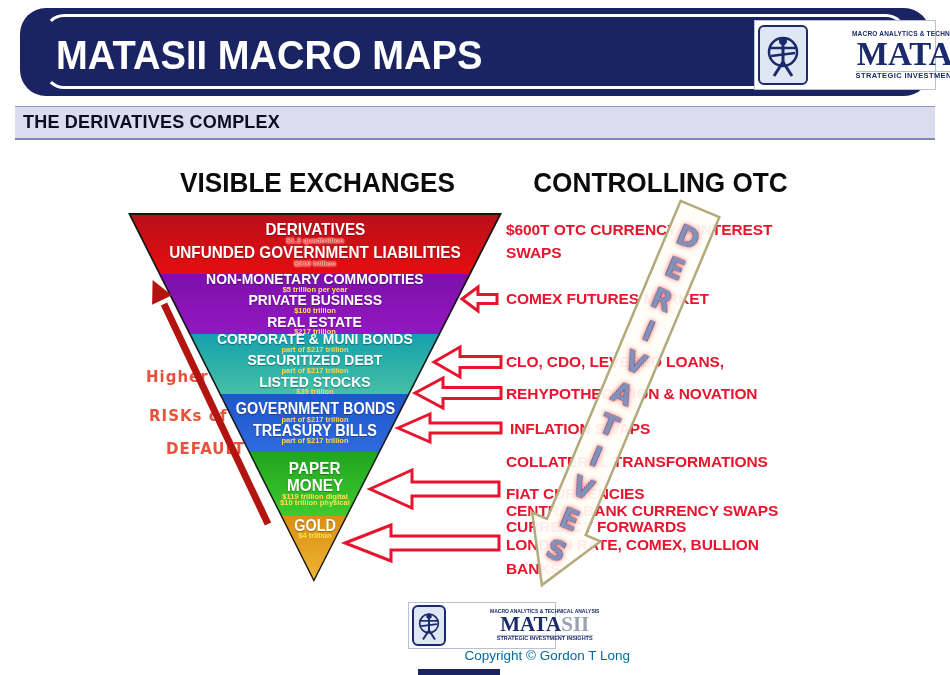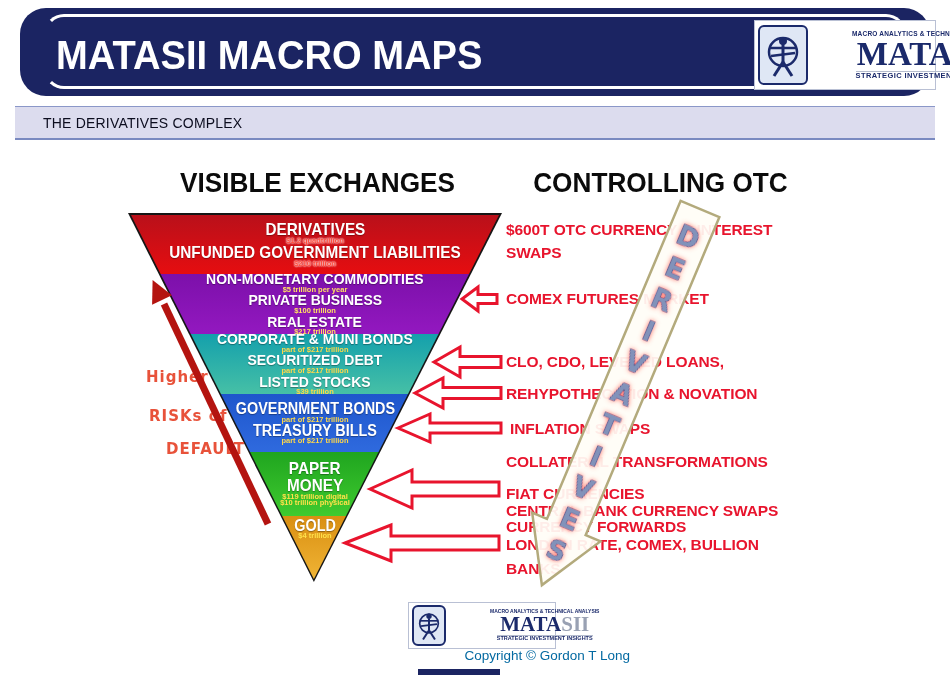--- a/index.html
+++ b/index.html
@@ -31,21 +31,21 @@
   .wm-a{color:#1b2a6b;}
   .wm-b{color:#99a1b3;}
   .tag-bottom{color:#1b2a6b;font-weight:bold;white-space:nowrap;border-top:1px solid #b5bccd;}
   .big .tag-bottom{font-size:7.5px;letter-spacing:.4px;}
   .small .tag-bottom{font-size:5.5px;}
 
   
   .sub-bar{position:absolute;left:15px;top:106px;width:920px;height:31px;background:#dcdcee;
            border-top:1px solid #8a97c8;border-bottom:2px solid #7a8ac0;
            display:flex;align-items:center;}
-  .sub-title{color:#0c0d1f;font-weight:normal;font-size:14px;margin-left:28px;letter-spacing:.2px;}
+  .sub-title{color:#0c0d1f;font-weight:bold;font-size:18px;margin-left:8px;letter-spacing:.2px;}
 
   
   .colhead{position:absolute;top:168px;font-size:27px;font-weight:bold;color:#0b0b0b;
            text-align:center;white-space:nowrap;transform:scaleX(.97);}
   .colhead.left{left:150px;width:335px;}
   .colhead.right{left:518px;width:285px;}
 
   
   .pyr{position:absolute;left:128px;top:213px;width:374px;height:369px;
        clip-path:polygon(0 0,100% 0,49.7% 100%);background:#161616;}

